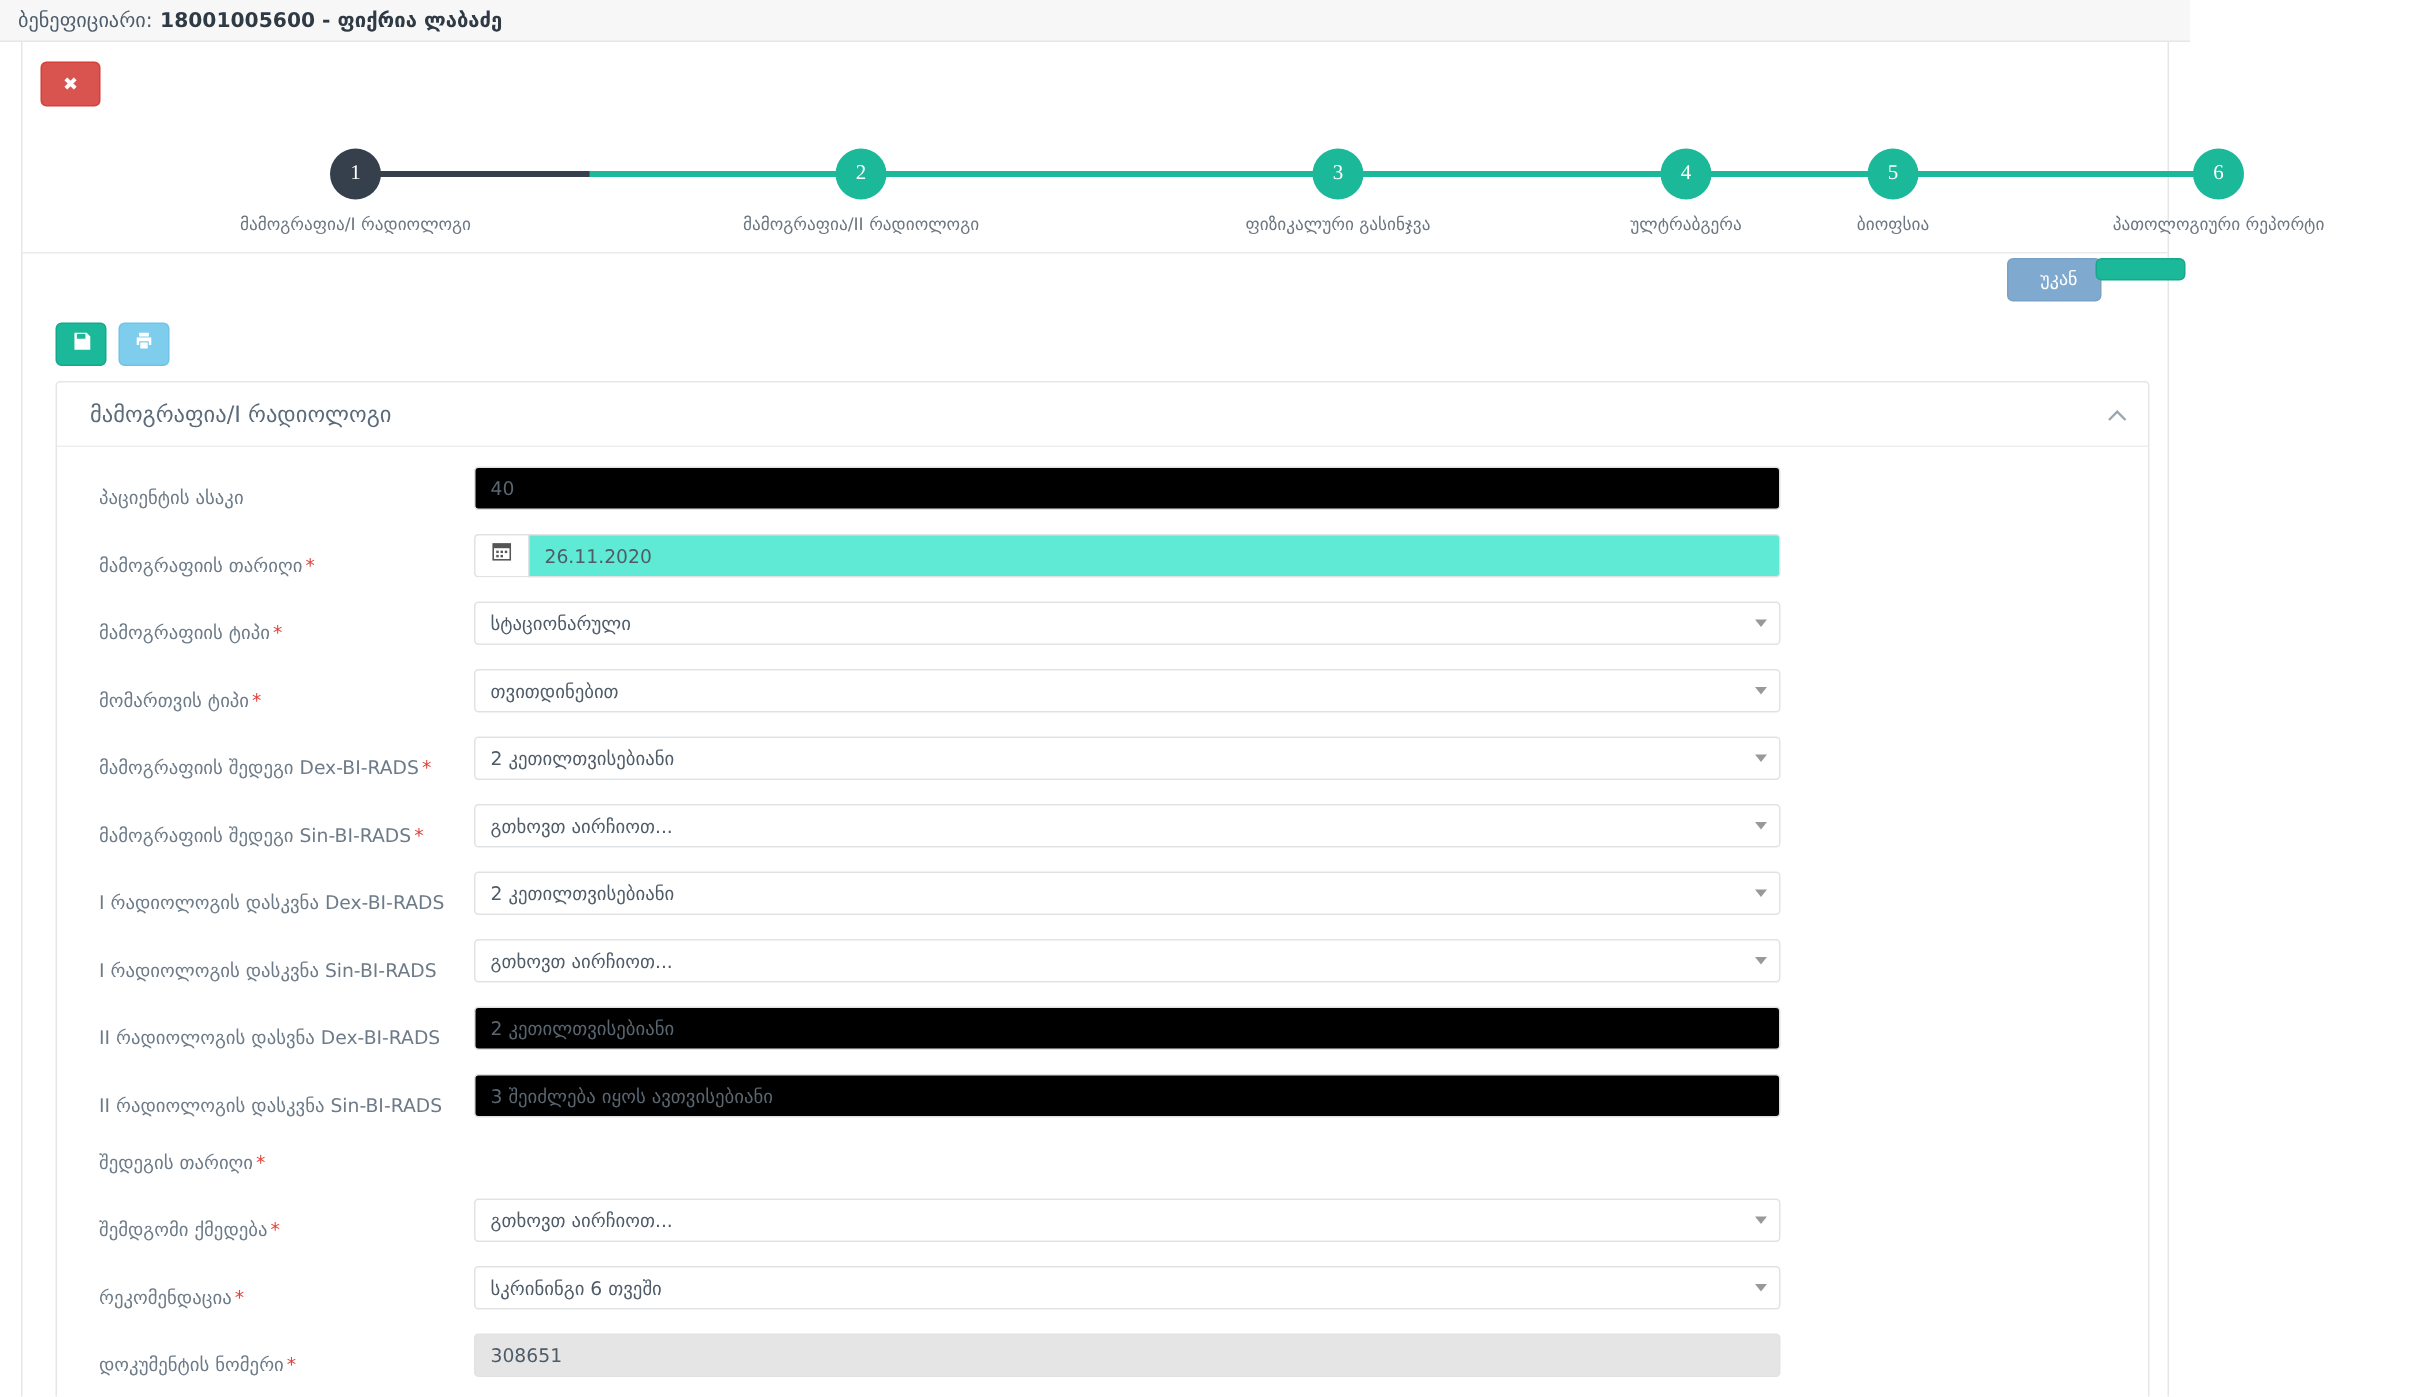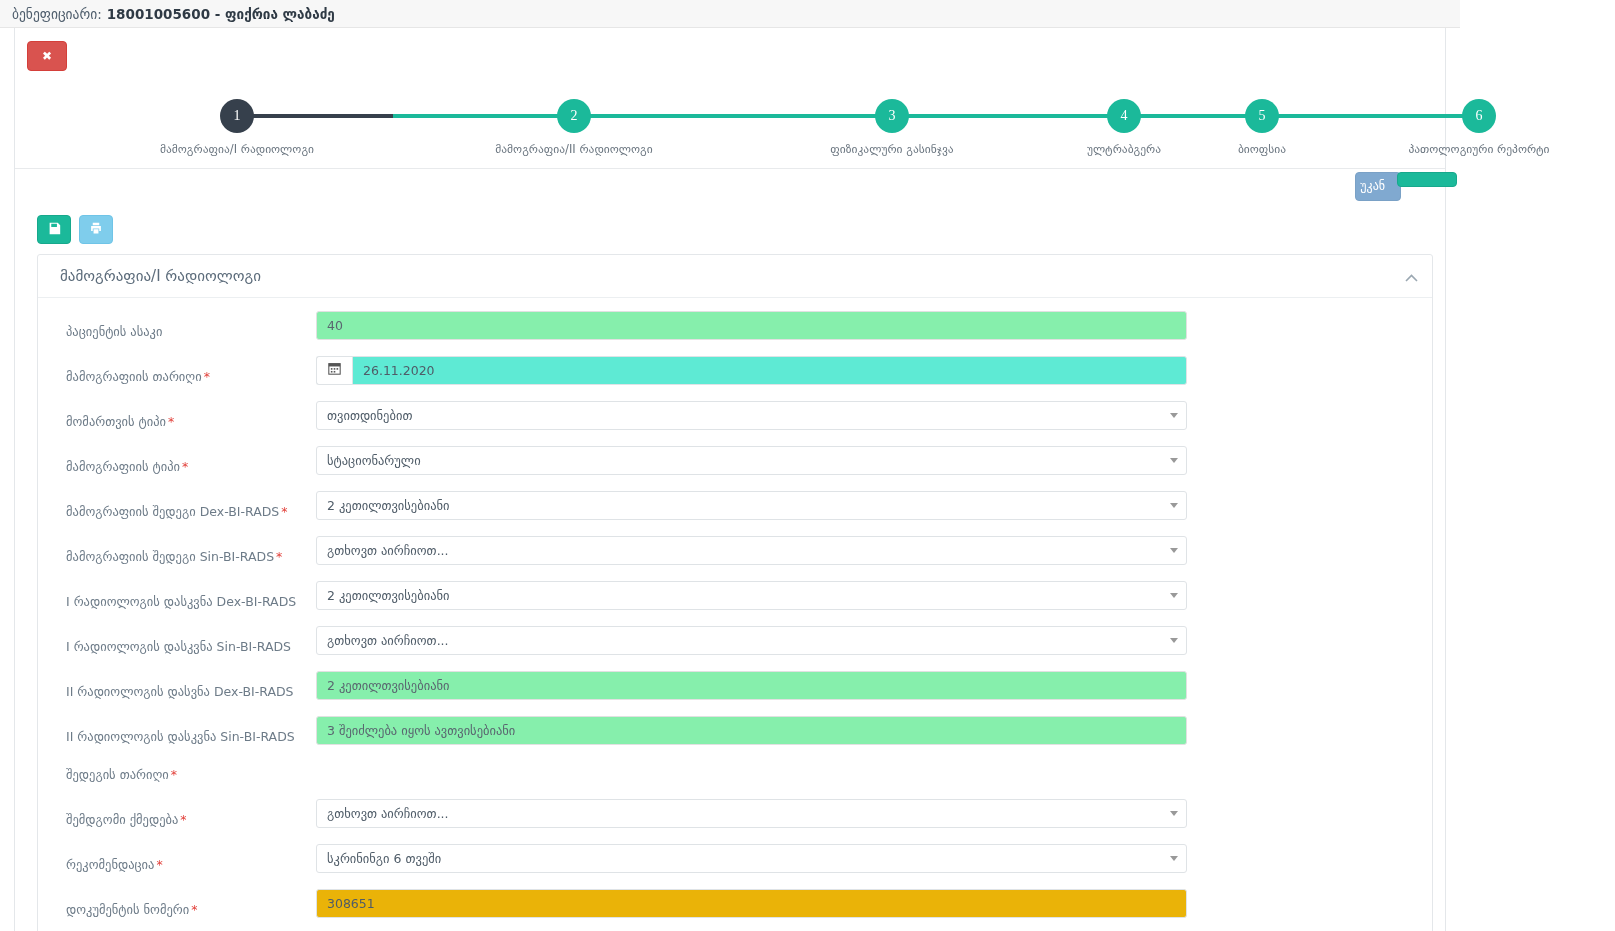--- a/index.html
+++ b/index.html
@@ -105,21 +105,21 @@
     padding-right: 8px;
   }
   .btn-back {
     position: absolute;
     right: 44px; top: 3px;
     background: #80a9d0;
     border: 1px solid #7aa1c6;
     border-radius: 4px;
     color: #fff;
     font-size: 12px;
-    padding: 6px 15px 7px 4px;
+    padding: 6px 15px 7px 21px;
     cursor: pointer;
   }
   .btn-next {
     position: absolute;
     right: -12px; top: 3px;
     background: #1bb99a;
     border: 1px solid #17a88c;
     border-radius: 4px;
     color: #fff;
     font-size: 12px;
@@ -185,28 +185,28 @@
     line-height: 1.3;
   }
   .row .lbl .req { color: #e2403a; margin-left: 2px; }
   .row .ctl { flex: 1; padding-right: 245px; }
 
   .inp {
     width: 100%;
     height: 29px;
     border: 1px solid #dfe3e6;
     border-radius: 3px;
-    background: #eab308;
+    background: #e5e5e5;
     font-size: 12.5px;
     color: #4f5c68;
     padding: 0 10px;
     line-height: 27px;
     font-family: "DejaVu Sans", "Liberation Sans", sans-serif;
   }
-  .inp.disabled { background: #86efac; color: #5a6670; border-color: #e1e1e1; }
+  .inp.disabled { background: #000000; color: #5a6670; border-color: #e1e1e1; }
 
   .sel {
     position: relative;
     width: 100%;
     height: 29px;
     border: 1px solid #dfe3e6;
     border-radius: 3px;
     background: #fff;
     font-size: 12.5px;
     color: #4f5c68;
@@ -345,29 +345,29 @@
                       <rect x="7" y="7.5" width="2" height="2" fill="#555"></rect>
                       <rect x="10.5" y="7.5" width="2" height="2" fill="#555"></rect>
                       <rect x="3.5" y="11" width="2" height="2" fill="#555"></rect>
                       <rect x="7" y="11" width="2" height="2" fill="#555"></rect>
                     </svg></div>
                   <div class="dateinp">26.11.2020</div>
                 </div>
               </div>
             </div>
             <div class="row">
+              <div class="lbl">მამოგრაფიის ტიპი<span class="req">*</span></div>
+              <div class="ctl">
+                <div class="sel"><span>სტაციონარული</span><span class="caret"></span></div>
+              </div>
+            </div>
+            <div class="row">
               <div class="lbl">მომართვის ტიპი<span class="req">*</span></div>
               <div class="ctl">
                 <div class="sel"><span>თვითდინებით</span><span class="caret"></span></div>
-              </div>
-            </div>
-            <div class="row">
-              <div class="lbl">მამოგრაფიის ტიპი<span class="req">*</span></div>
-              <div class="ctl">
-                <div class="sel"><span>სტაციონარული</span><span class="caret"></span></div>
               </div>
             </div>
             <div class="row">
               <div class="lbl">მამოგრაფიის შედეგი Dex-BI-RADS<span class="req">*</span></div>
               <div class="ctl">
                 <div class="sel"><span>2 კეთილთვისებიანი</span><span class="caret"></span></div>
               </div>
             </div>
             <div class="row">
               <div class="lbl">მამოგრაფიის შედეგი Sin-BI-RADS<span class="req">*</span></div>

